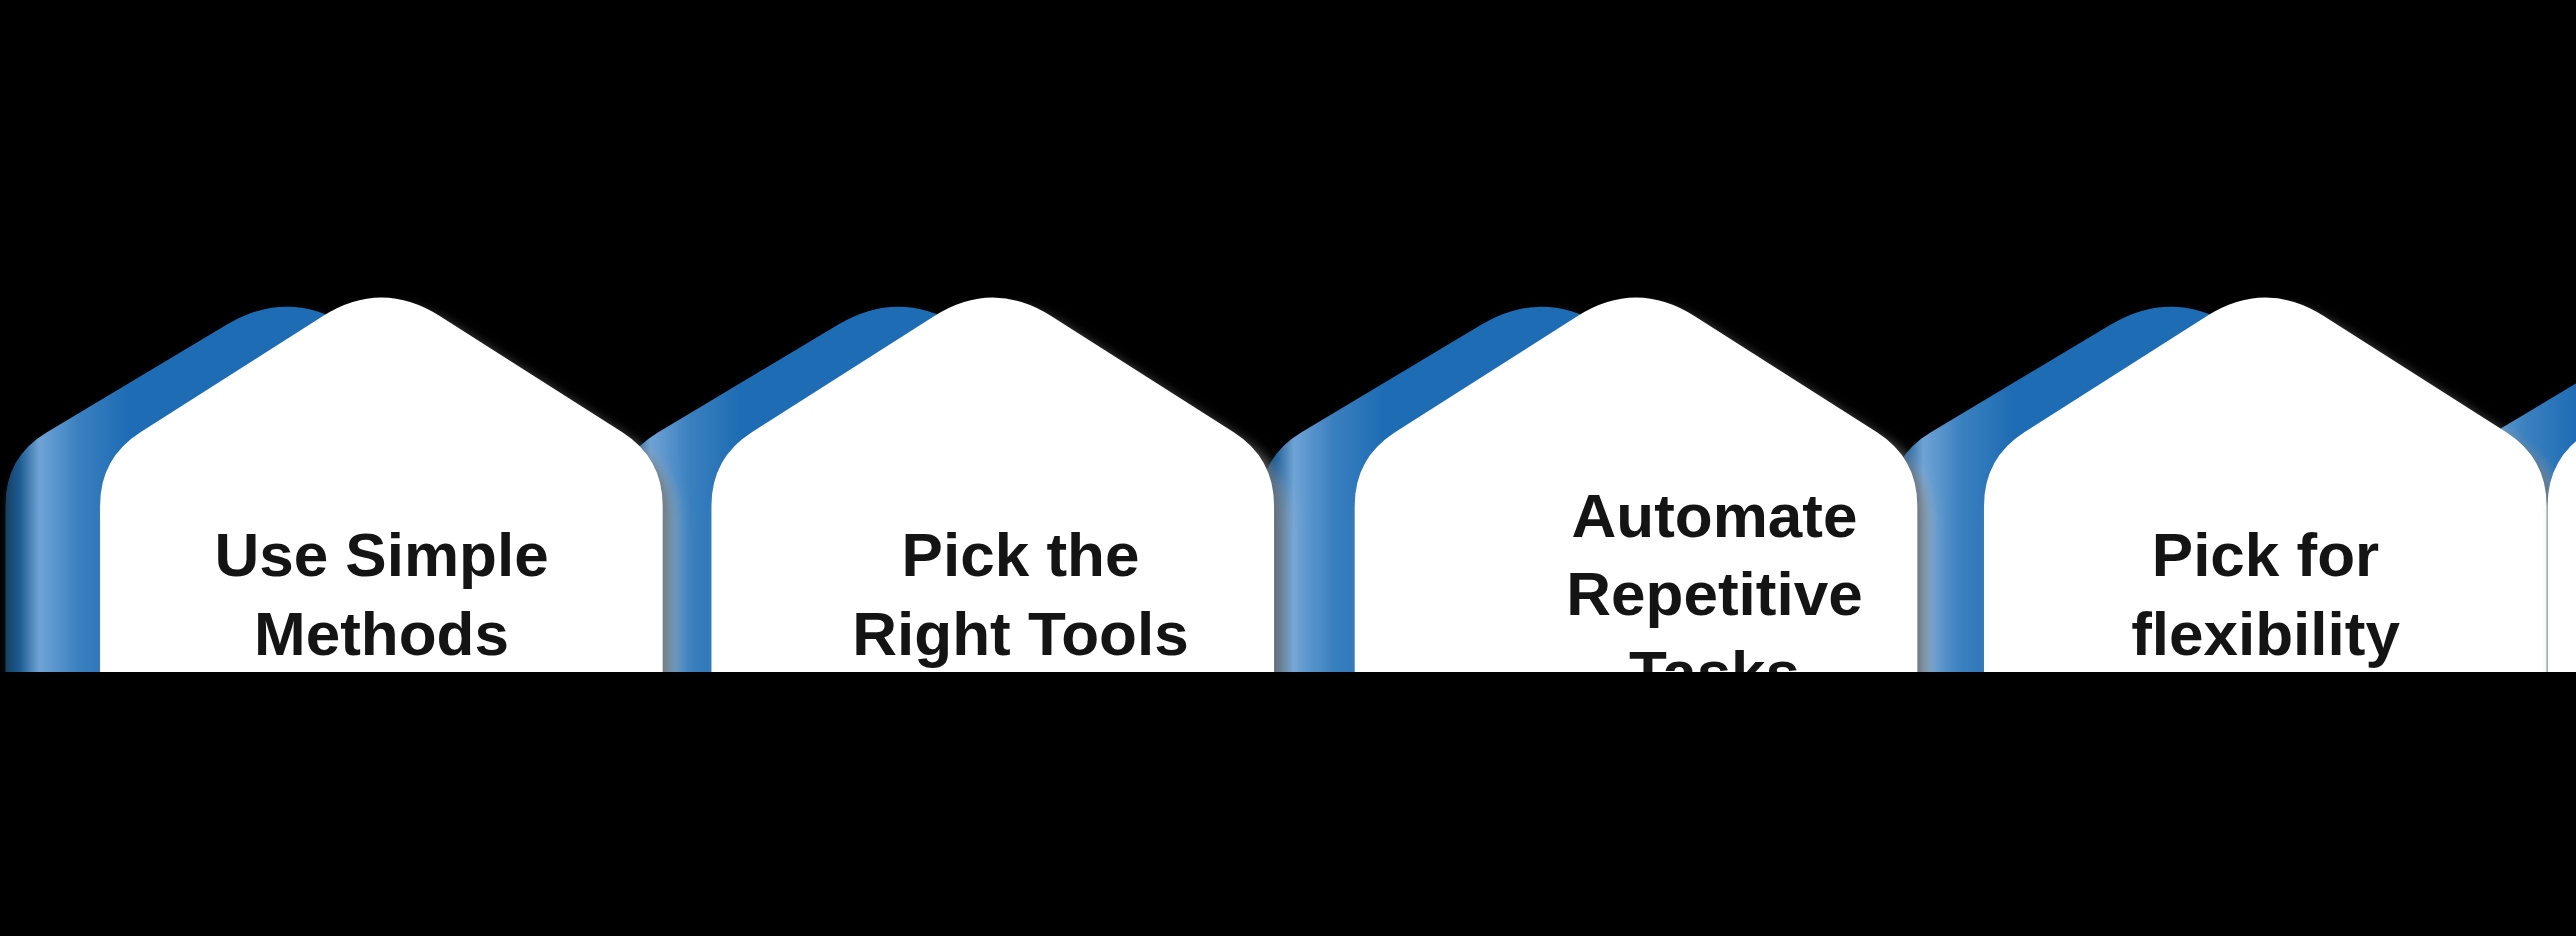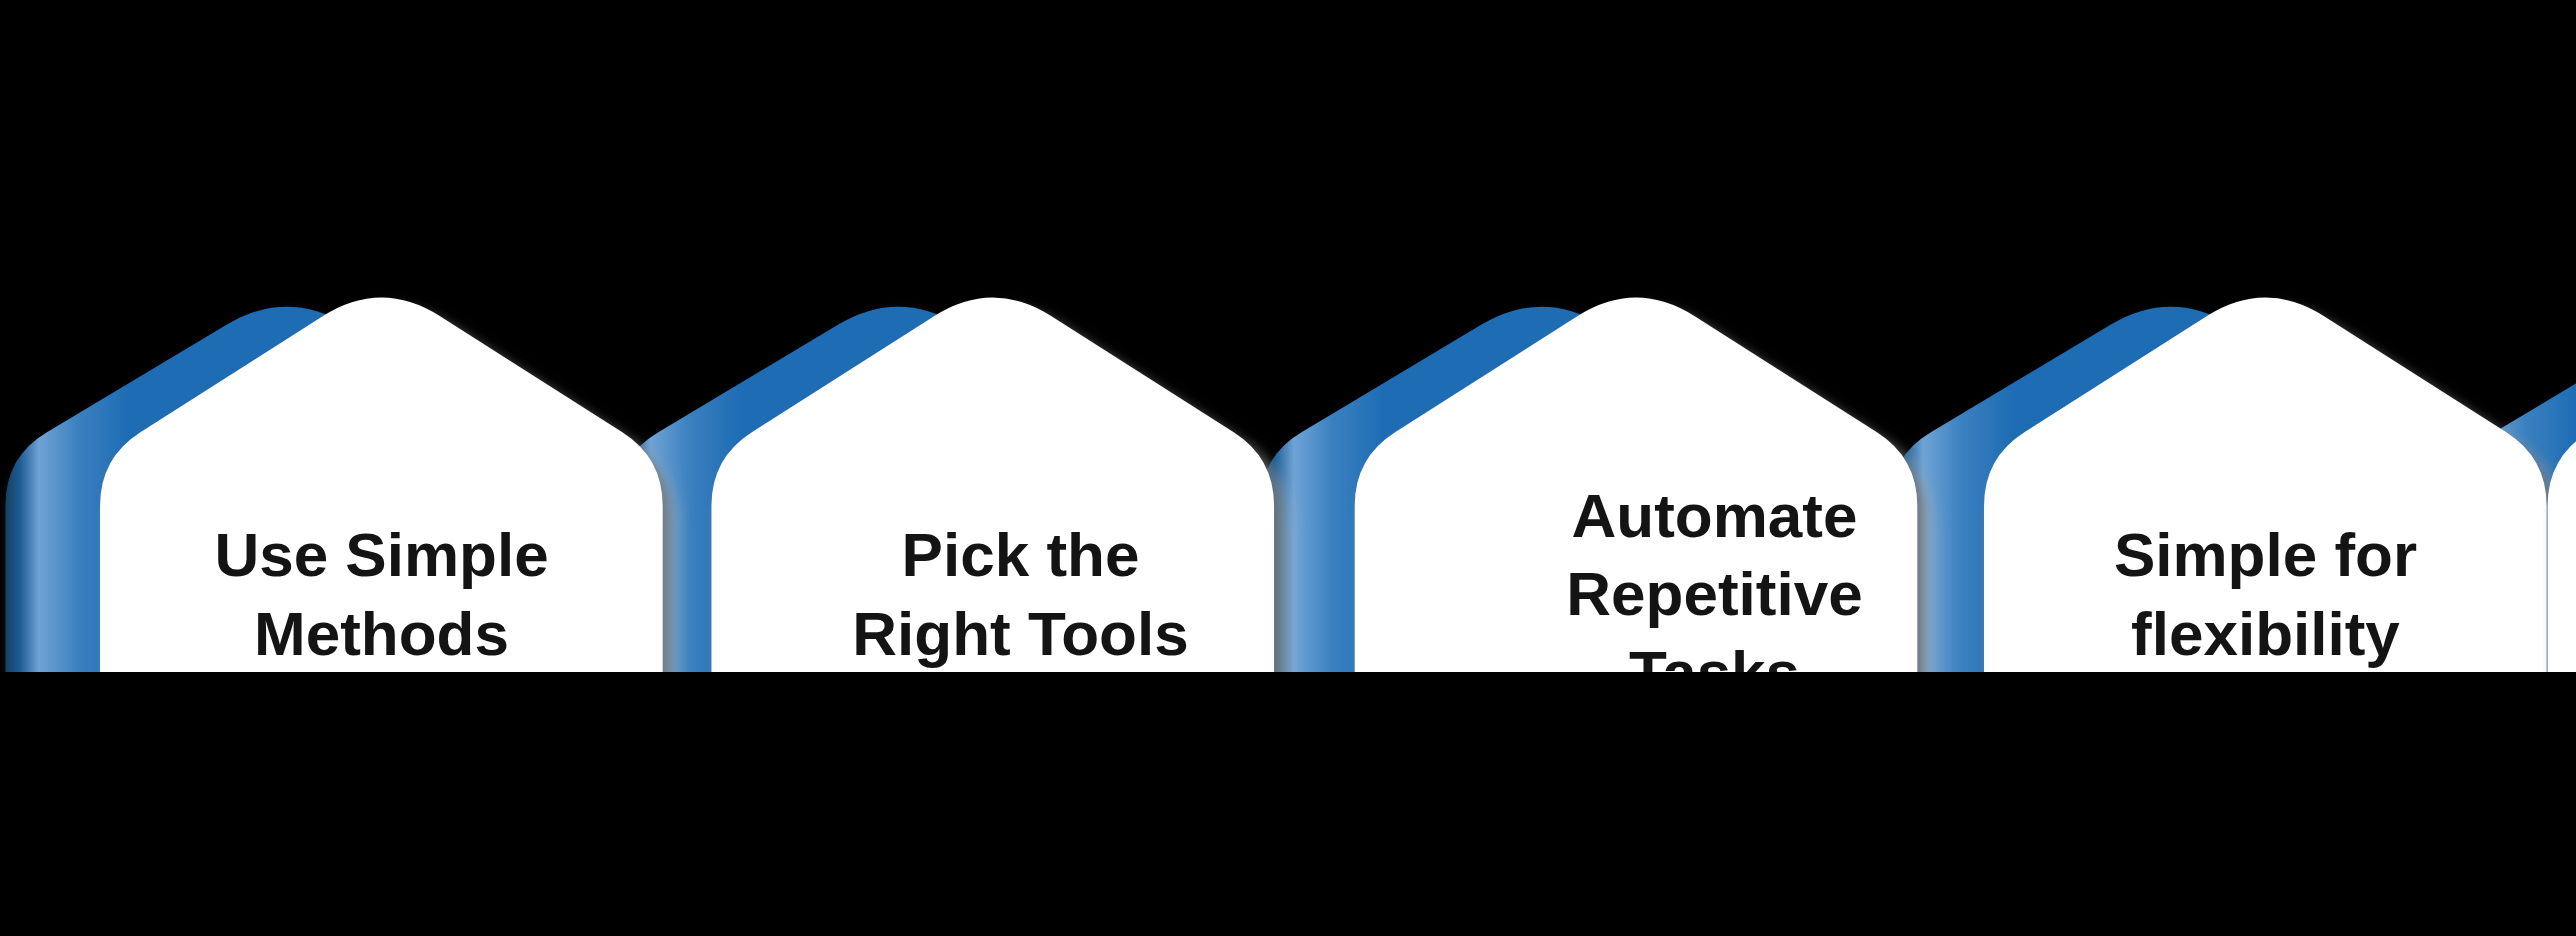--- a/index.html
+++ b/index.html
@@ -83,17 +83,17 @@
       </g>
   </svg>
   <div id="labels">
       <div class="hex-label" style="left: 100px;">Use Simple
 Methods</div>
       <div class="hex-label" style="left: 739px;">Pick the
 Right Tools</div>
       <div class="hex-label" style="left: 1433px;">Automate
 Repetitive
 Tasks</div>
-      <div class="hex-label" style="left: 1984px;">Simple for
+      <div class="hex-label" style="left: 1984px;">Pick for
 flexibility</div>
     </div>
 </div>
 
 
 </body></html>

